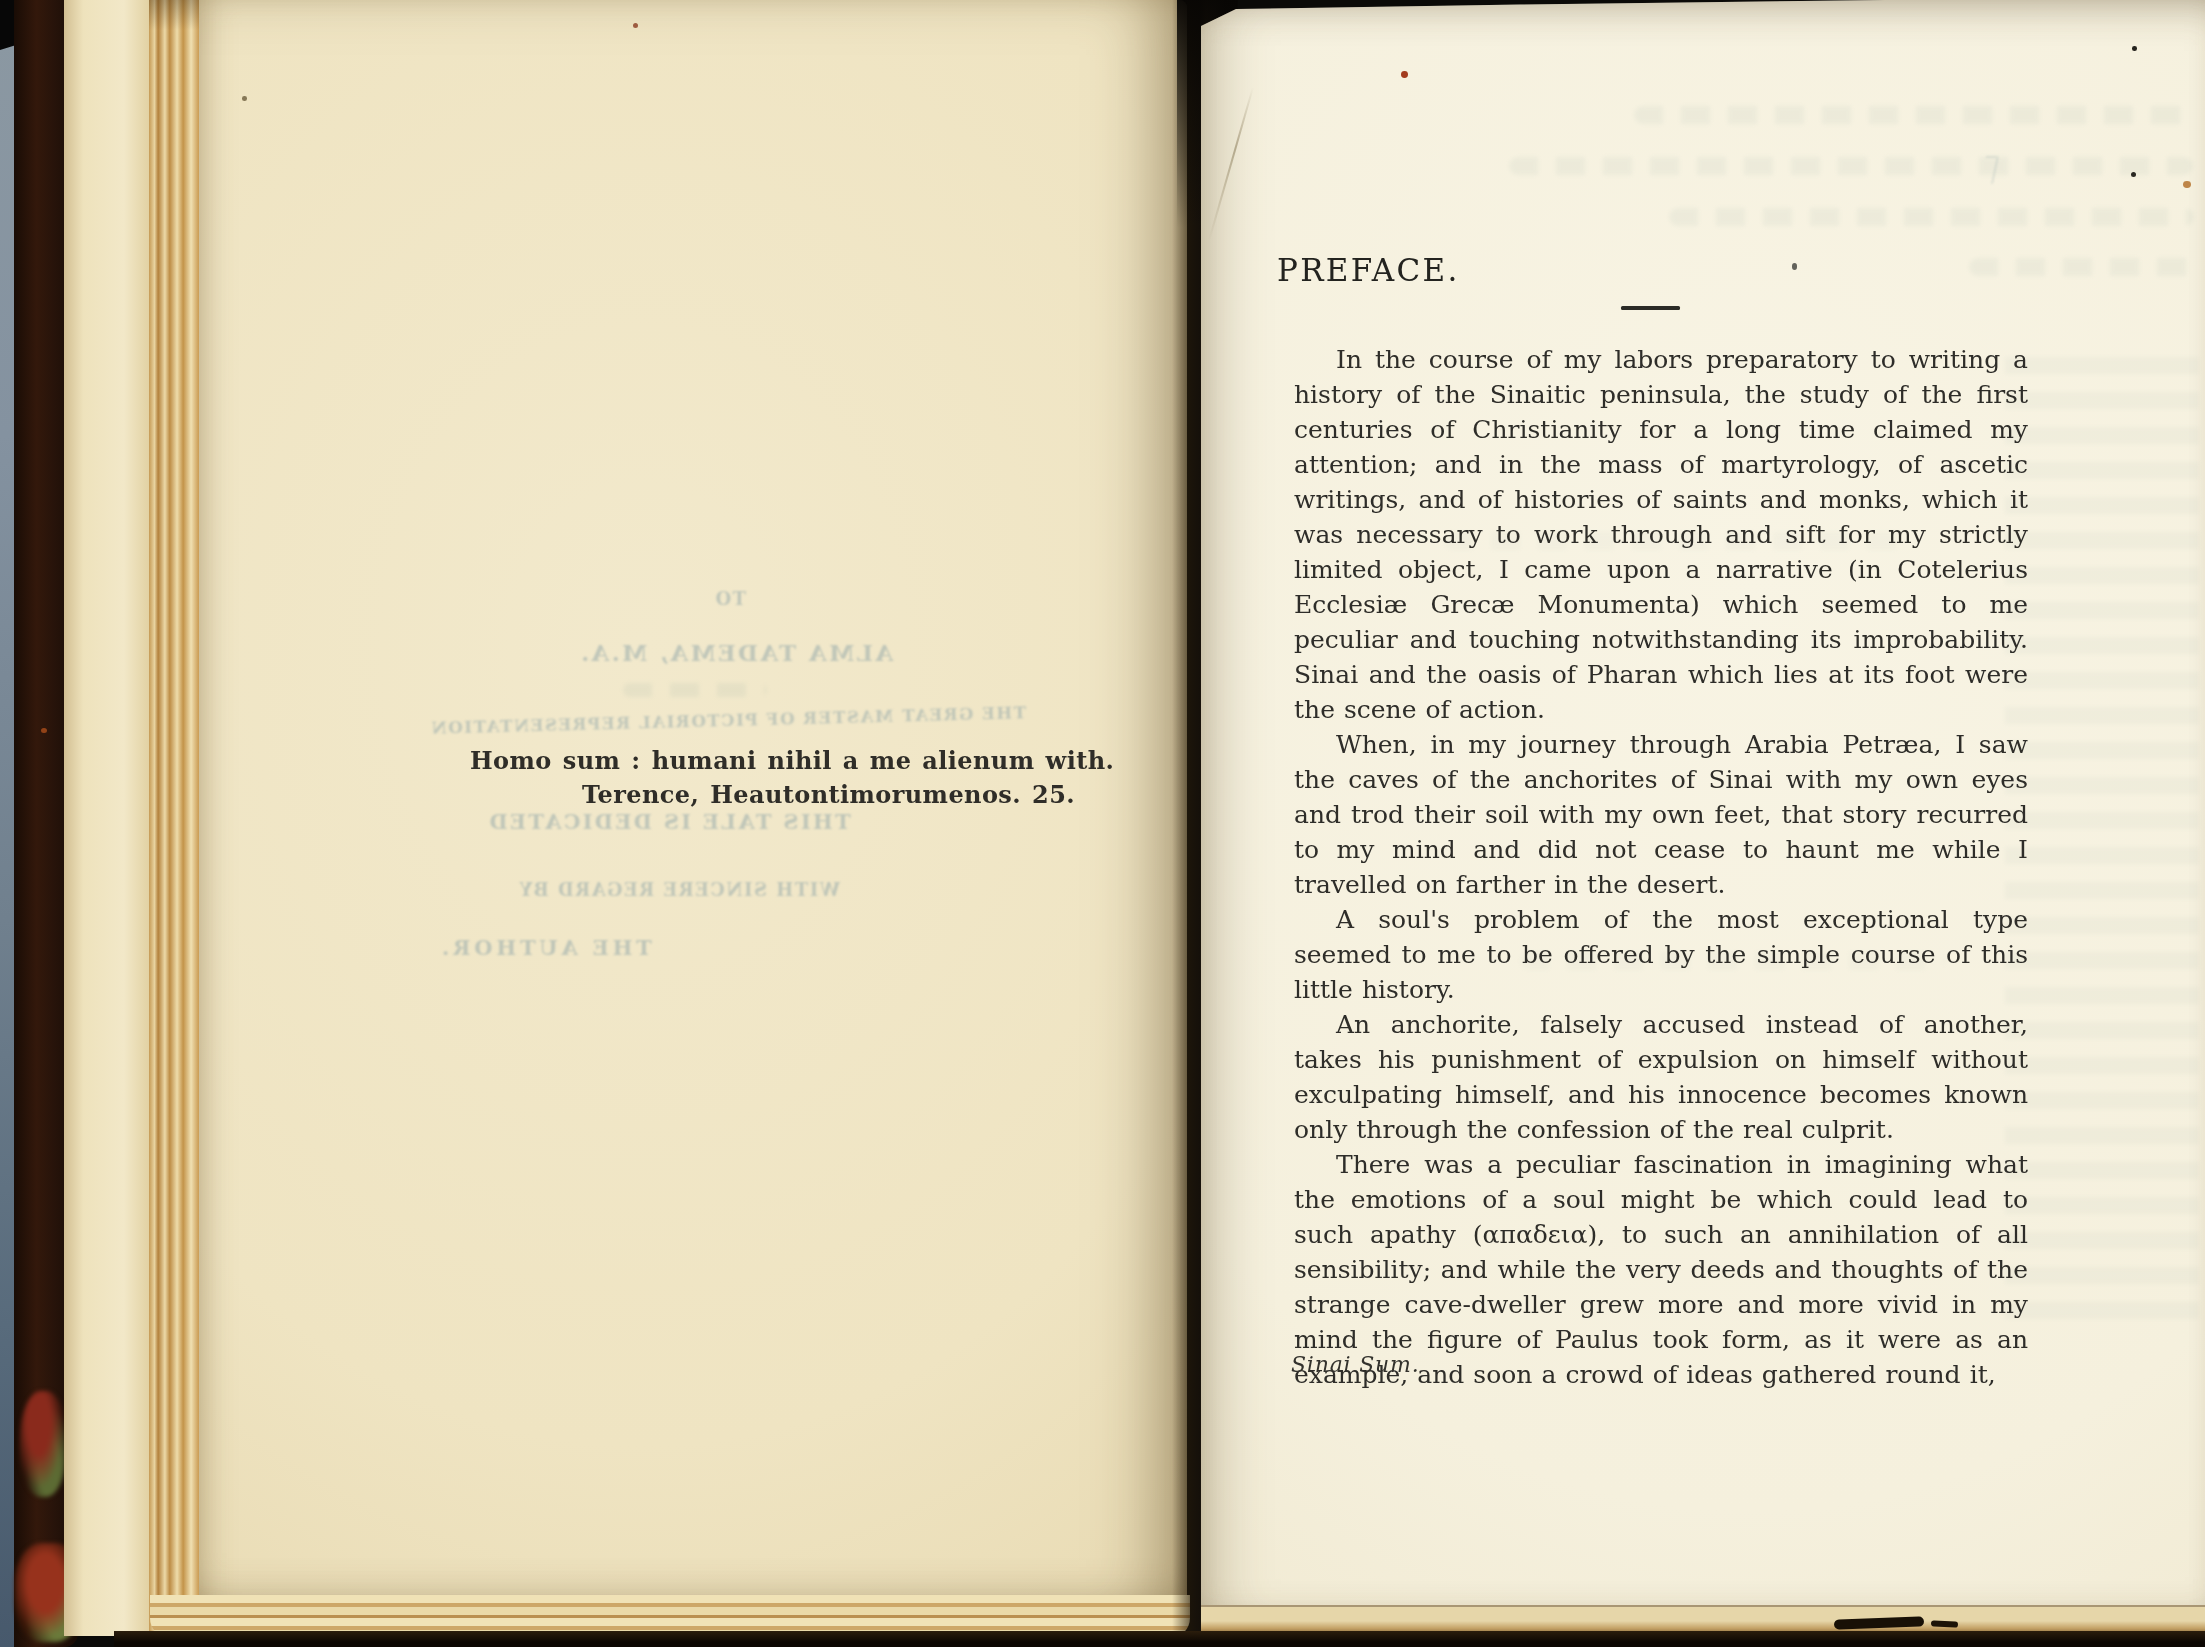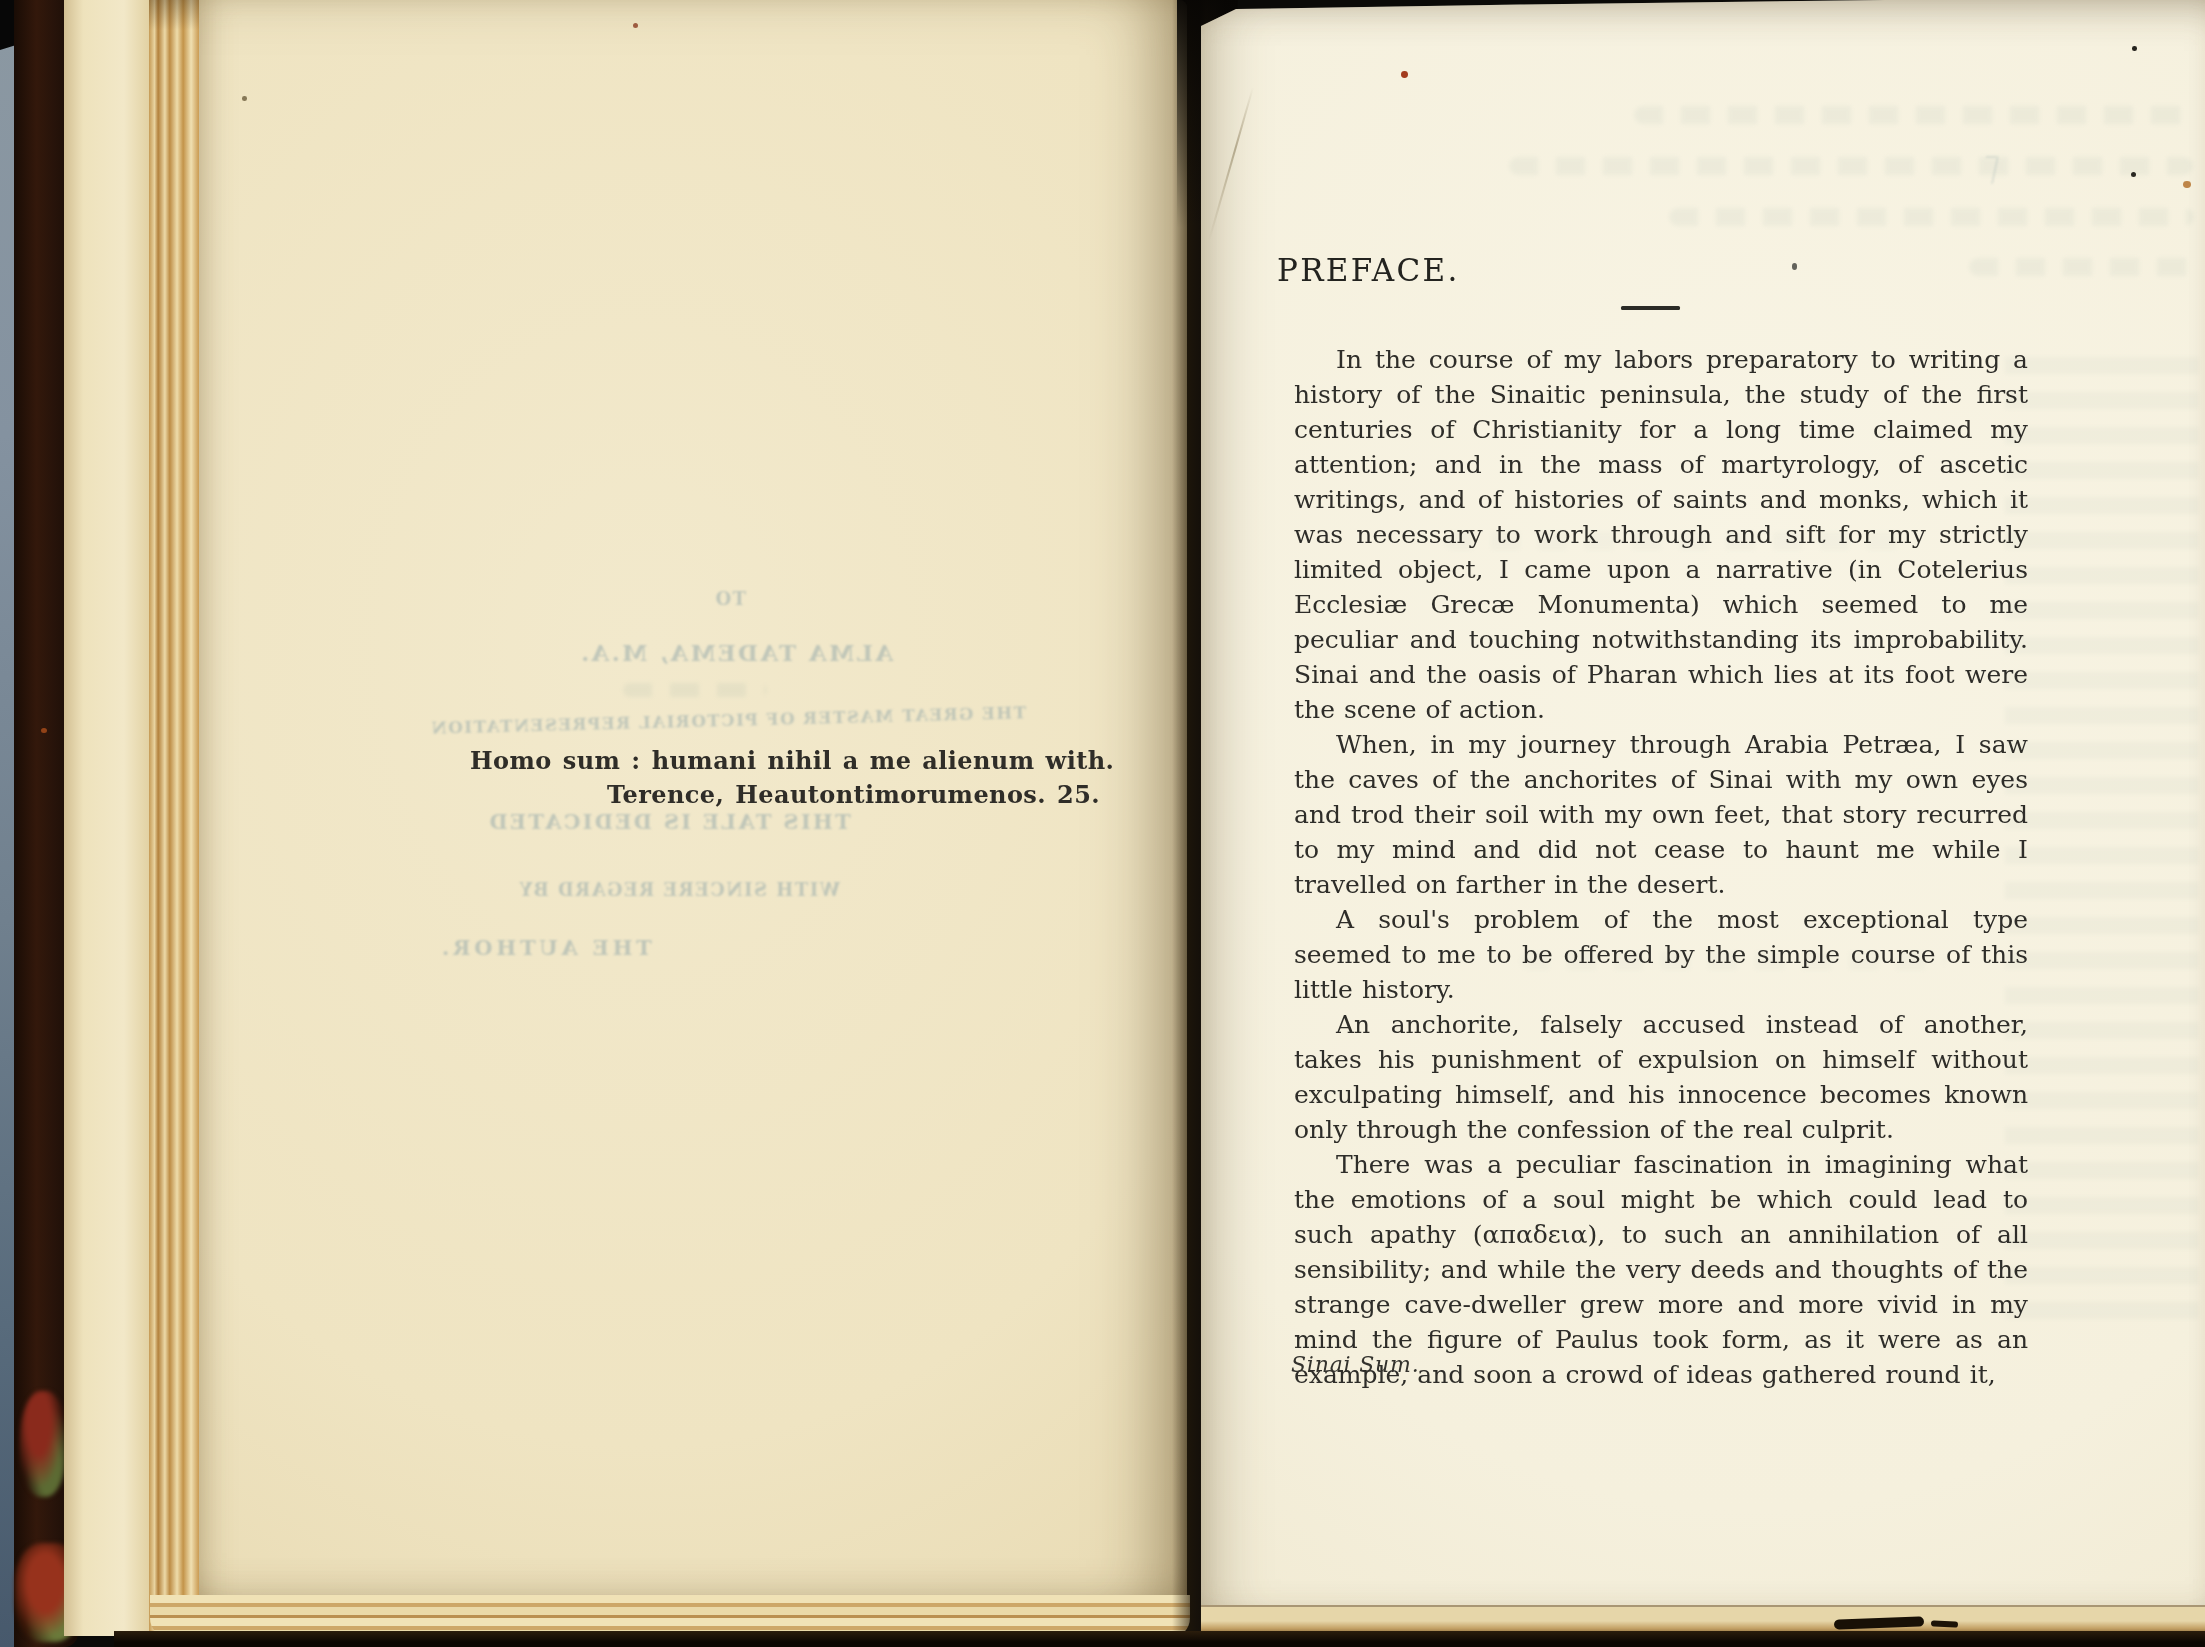--- a/index.html
+++ b/index.html
@@ -69,21 +69,21 @@
   .pref-title{left:1277px;top:252px;width:753px;text-align:left;
     font-size:31px;letter-spacing:2.3px;color:#23231f;}
   .title-dot{left:1792px;top:263px;width:5.3px;height:6.8px;border-radius:50%;background:rgba(50,50,45,.75);}
   .title-rule{left:1621px;top:306px;width:59px;height:3.8px;background:#2b2b26;border-radius:1.5px;}
   .body-col{left:1266px;top:342px;width:734px;font-size:25px;line-height:35px;
     color:#2e2d29;text-align:justify;margin-left:28px;}
   .body-col p{position:static;margin:0;text-indent:42px;word-spacing:1.1px;}
   .sig{left:1291px;top:1352px;font-style:italic;font-size:22px;letter-spacing:0.8px;color:#33322d;}
   .epi{font-size:24px;font-weight:bold;letter-spacing:0.4px;word-spacing:2.3px;color:#2f2d28;white-space:nowrap;}
   .epi1{left:470px;top:746px;}
-  .epi2{left:582px;top:780px;margin-left:25px;}
+  .epi2{left:582px;top:780px;}
   
   .mirror{transform:translate(-50%,-50%) scaleX(-1);color:#8fa5a8;opacity:.5;
     filter:blur(1.2px);font-weight:bold;white-space:nowrap;}
   .st-to{left:730px;top:598px;font-size:18px;letter-spacing:1.5px;}
   .st-alma{left:736px;top:652px;font-size:23px;letter-spacing:2.3px;}
   .st-master{left:728px;top:720px;font-size:16.7px;letter-spacing:1.5px;transform:translate(-50%,-50%) scaleX(-1) rotate(1.5deg);}
   .st-tale{left:669px;top:821px;font-size:21px;letter-spacing:2.3px;}
   .st-regard{left:679px;top:889px;font-size:18px;letter-spacing:1.5px;}
   .st-author{left:545px;top:947px;font-size:21px;letter-spacing:3.8px;}
   

